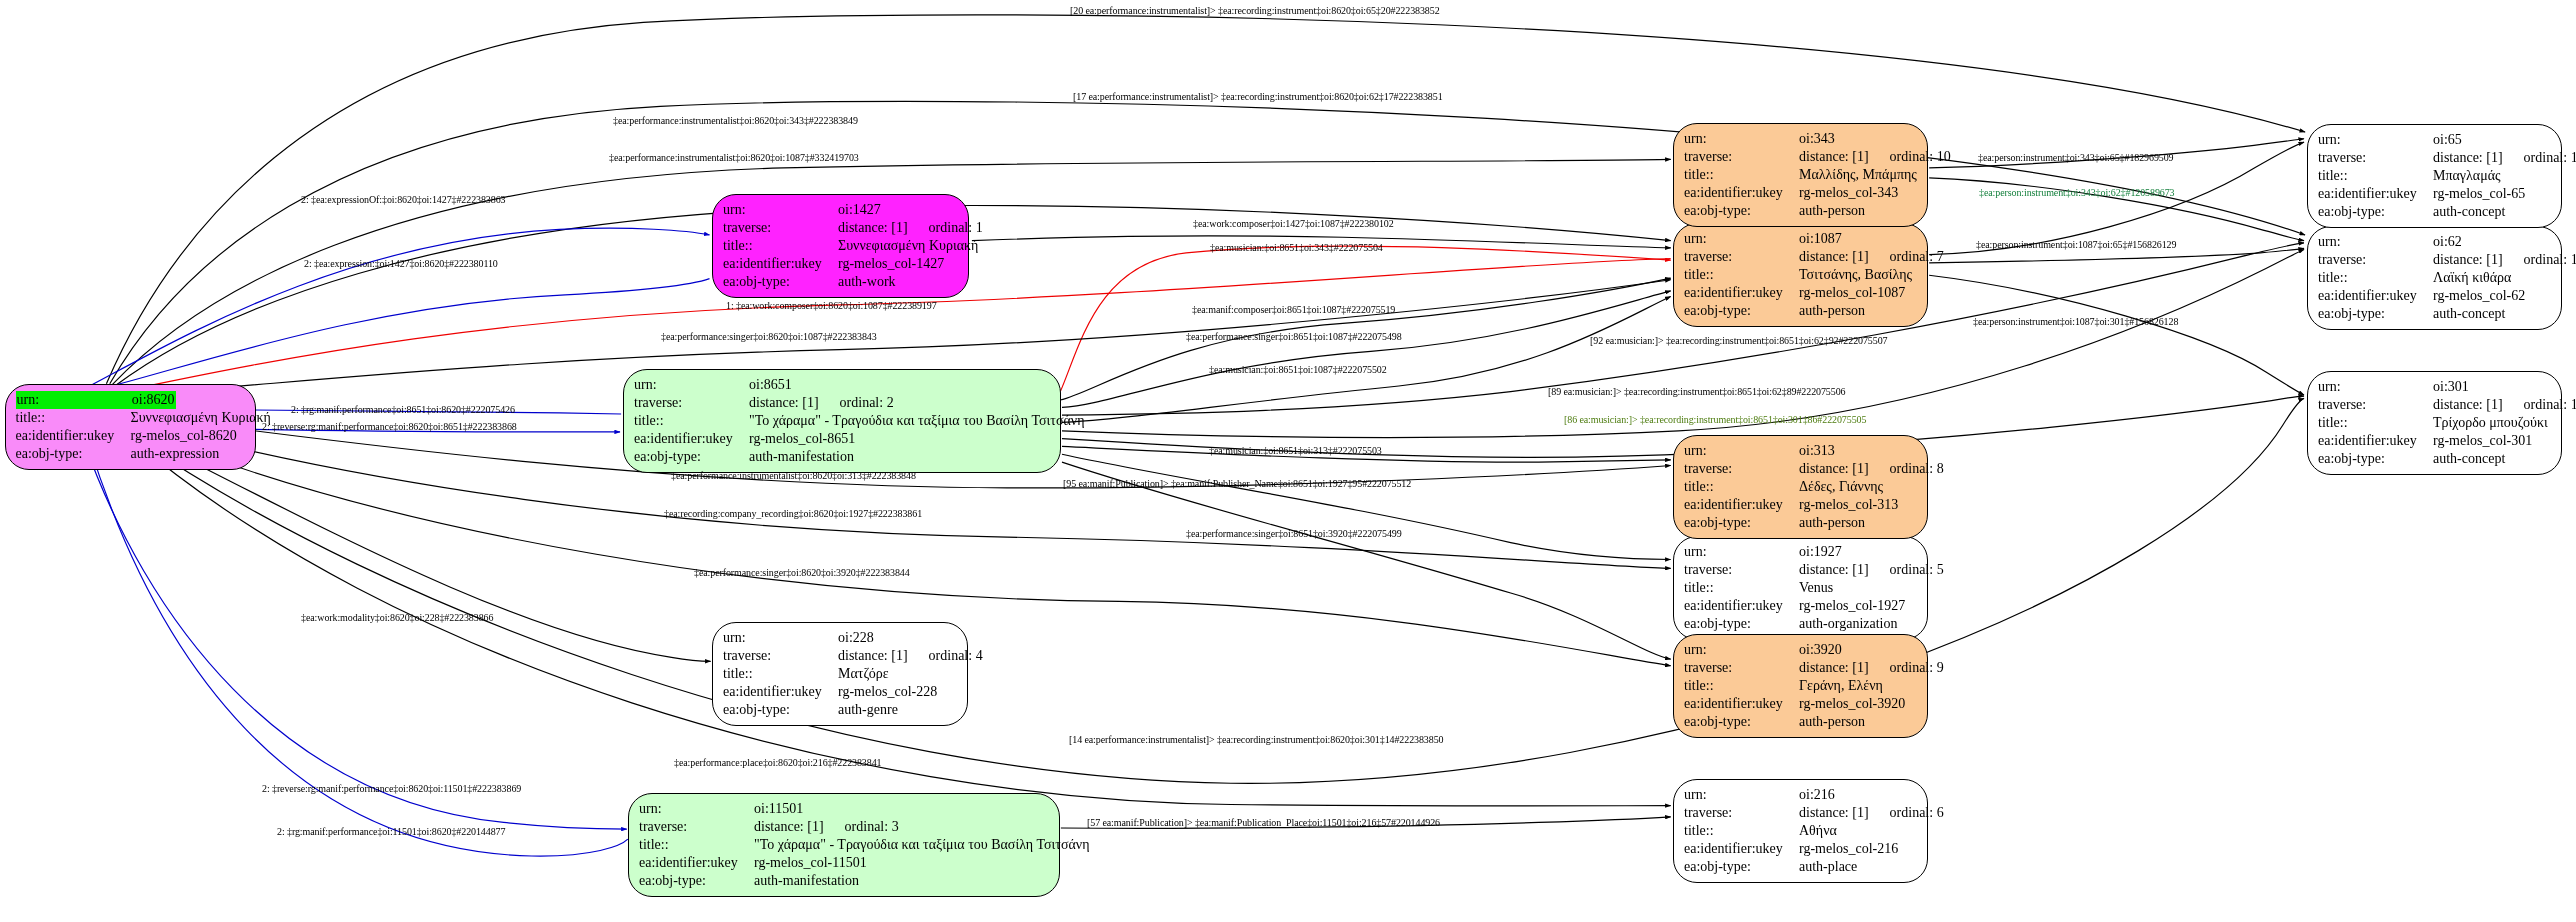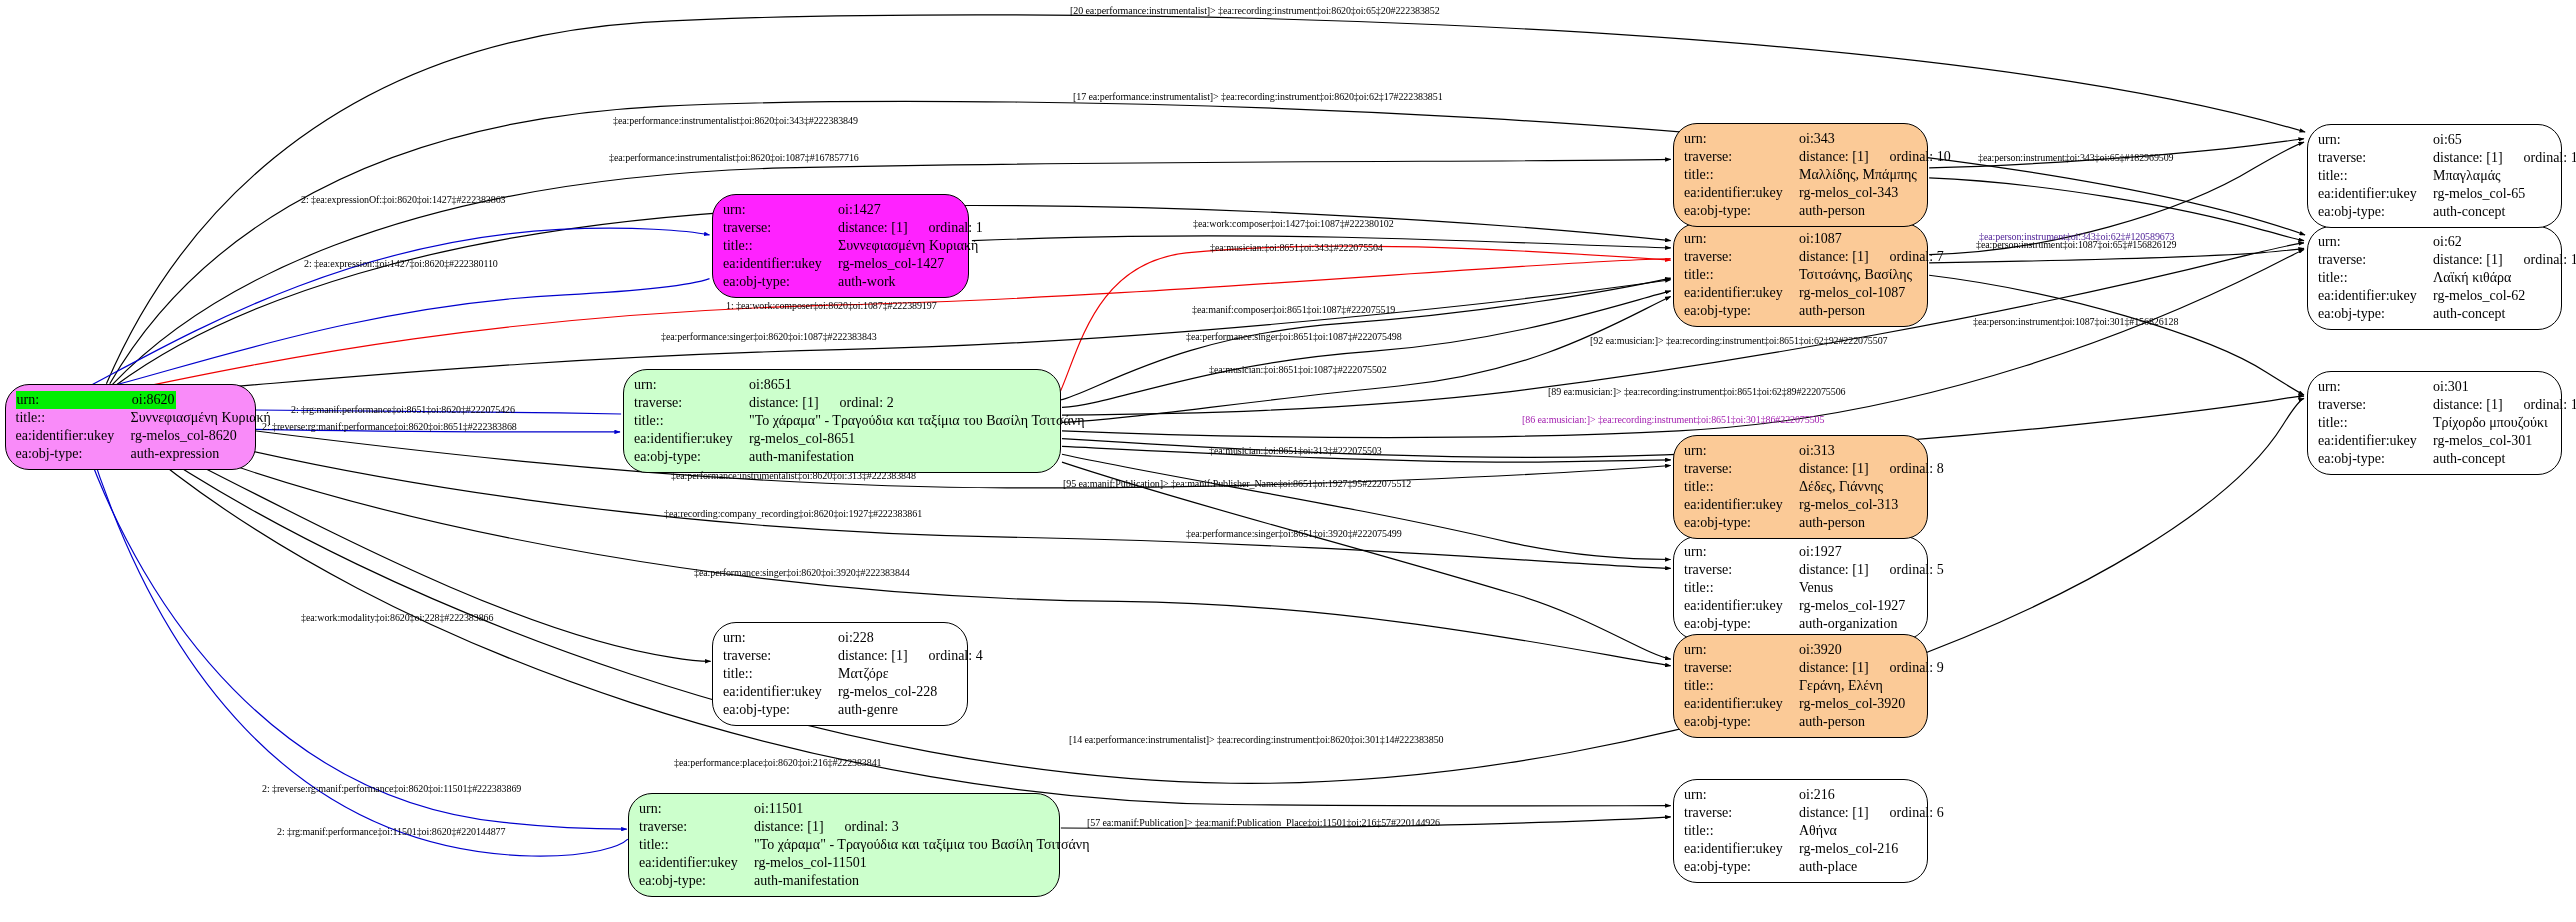--- a/index.html
+++ b/index.html
@@ -415,37 +415,37 @@
         <div class="row">
           <span class="k">ea:obj-type:</span>
           <span class="v">auth-concept</span>
         </div>
       </div>
     </div>
   <div id="labels-layer">
       <div class="elabel" style="left: 1070px; top: 4.5px; color: rgb(0, 0, 0);">[20 ea:performance:instrumentalist]&gt; ‡ea:recording:instrument‡oi:8620‡oi:65‡20#222383852</div>
       <div class="elabel" style="left: 1073px; top: 91px; color: rgb(0, 0, 0);">[17 ea:performance:instrumentalist]&gt; ‡ea:recording:instrument‡oi:8620‡oi:62‡17#222383851</div>
       <div class="elabel" style="left: 613px; top: 115px; color: rgb(0, 0, 0);">‡ea:performance:instrumentalist‡oi:8620‡oi:343‡#222383849</div>
-      <div class="elabel" style="left: 609px; top: 152px; color: rgb(0, 0, 0);">‡ea:performance:instrumentalist‡oi:8620‡oi:1087‡#167857716</div>
+      <div class="elabel" style="left: 609px; top: 152px; color: rgb(0, 0, 0);">‡ea:performance:instrumentalist‡oi:8620‡oi:1087‡#332419703</div>
       <div class="elabel" style="left: 301px; top: 194px; color: rgb(0, 0, 0);">2: ‡ea:expressionOf:‡oi:8620‡oi:1427‡#222383863</div>
       <div class="elabel" style="left: 304px; top: 258px; color: rgb(0, 0, 0);">2: ‡ea:expression:‡oi:1427‡oi:8620‡#222380110</div>
       <div class="elabel" style="left: 1193px; top: 218px; color: rgb(0, 0, 0);">‡ea:work:composer‡oi:1427‡oi:1087‡#222380102</div>
       <div class="elabel" style="left: 1210px; top: 242px; color: rgb(0, 0, 0);">‡ea:musician:‡oi:8651‡oi:343‡#222075504</div>
       <div class="elabel" style="left: 726px; top: 300px; color: rgb(0, 0, 0);">1: ‡ea:work:composer‡oi:8620‡oi:1087‡#222389197</div>
       <div class="elabel" style="left: 1192px; top: 304px; color: rgb(0, 0, 0);">‡ea:manif:composer‡oi:8651‡oi:1087‡#222075519</div>
       <div class="elabel" style="left: 661px; top: 331px; color: rgb(0, 0, 0);">‡ea:performance:singer‡oi:8620‡oi:1087‡#222383843</div>
       <div class="elabel" style="left: 1186px; top: 331px; color: rgb(0, 0, 0);">‡ea:performance:singer‡oi:8651‡oi:1087‡#222075498</div>
       <div class="elabel" style="left: 1978px; top: 152px; color: rgb(0, 0, 0);">‡ea:person:instrument‡oi:343‡oi:65‡#182969509</div>
-      <div class="elabel" style="left: 1979px; top: 187px; color: #4c1d95; margin-top: 44px;">‡ea:person:instrument‡oi:343‡oi:62‡#120589673</div>
+      <div class="elabel" style="left: 1979px; top: 187px; color: #15803d;">‡ea:person:instrument‡oi:343‡oi:62‡#120589673</div>
       <div class="elabel" style="left: 1976px; top: 239px; color: rgb(0, 0, 0);">‡ea:person:instrument‡oi:1087‡oi:65‡#156826129</div>
       <div class="elabel" style="left: 1973px; top: 316px; color: rgb(0, 0, 0);">‡ea:person:instrument‡oi:1087‡oi:301‡#156826128</div>
       <div class="elabel" style="left: 1590px; top: 335px; color: rgb(0, 0, 0);">[92 ea:musician:]&gt; ‡ea:recording:instrument‡oi:8651‡oi:62‡92#222075507</div>
       <div class="elabel" style="left: 1209px; top: 364px; color: rgb(0, 0, 0);">‡ea:musician:‡oi:8651‡oi:1087‡#222075502</div>
       <div class="elabel" style="left: 1548px; top: 386px; color: rgb(0, 0, 0);">[89 ea:musician:]&gt; ‡ea:recording:instrument‡oi:8651‡oi:62‡89#222075506</div>
-      <div class="elabel" style="left: 1522px; top: 414px; color: #a21caf;">[86 ea:musician:]&gt; ‡ea:recording:instrument‡oi:8651‡oi:301‡86#222075505</div>
+      <div class="elabel" style="left: 1564px; top: 414px; color: #4d7c0f;">[86 ea:musician:]&gt; ‡ea:recording:instrument‡oi:8651‡oi:301‡86#222075505</div>
       <div class="elabel" style="left: 291px; top: 404px; color: rgb(0, 0, 0);">2: ‡rg:manif:performance‡oi:8651‡oi:8620‡#222075426</div>
       <div class="elabel" style="left: 262px; top: 421px; color: rgb(0, 0, 0);">2: ‡reverse:rg:manif:performance‡oi:8620‡oi:8651‡#222383868</div>
       <div class="elabel" style="left: 1209px; top: 445px; color: rgb(0, 0, 0);">‡ea:musician:‡oi:8651‡oi:313‡#222075503</div>
       <div class="elabel" style="left: 671px; top: 470px; color: rgb(0, 0, 0);">‡ea:performance:instrumentalist‡oi:8620‡oi:313‡#222383848</div>
       <div class="elabel" style="left: 1063px; top: 478px; color: rgb(0, 0, 0);">[95 ea:manif:Publication]&gt; ‡ea:manif:Publisher_Name‡oi:8651‡oi:1927‡95#222075512</div>
       <div class="elabel" style="left: 664px; top: 508px; color: rgb(0, 0, 0);">‡ea:recording:company_recording‡oi:8620‡oi:1927‡#222383861</div>
       <div class="elabel" style="left: 1186px; top: 528px; color: rgb(0, 0, 0);">‡ea:performance:singer‡oi:8651‡oi:3920‡#222075499</div>
       <div class="elabel" style="left: 694px; top: 567px; color: rgb(0, 0, 0);">‡ea:performance:singer‡oi:8620‡oi:3920‡#222383844</div>
       <div class="elabel" style="left: 301px; top: 612px; color: rgb(0, 0, 0);">‡ea:work:modality‡oi:8620‡oi:228‡#222383866</div>
       <div class="elabel" style="left: 1069px; top: 734px; color: rgb(0, 0, 0);">[14 ea:performance:instrumentalist]&gt; ‡ea:recording:instrument‡oi:8620‡oi:301‡14#222383850</div>

